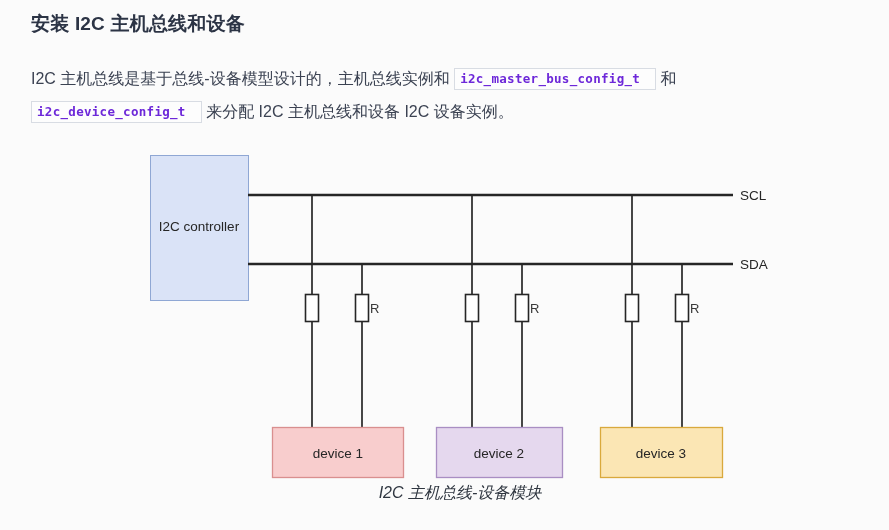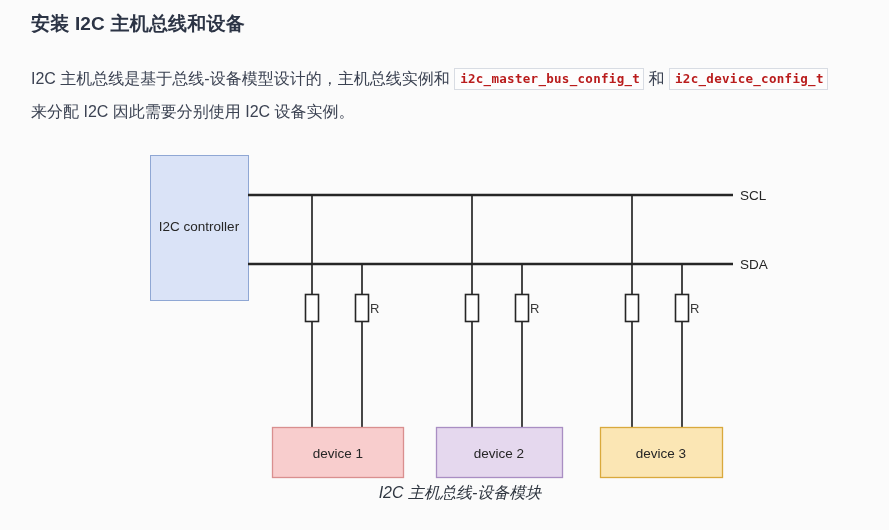--- a/index.html
+++ b/index.html
@@ -35,22 +35,22 @@
     color:#3b4252;
   }
   .para .code{
     font-family:"DejaVu Sans Mono","Liberation Mono",monospace;
     font-size:12.5px;
     font-weight:bold;
     letter-spacing:.3px;
     background:#fdfdfd;
     border:1px solid #d8dce3;
     border-radius:0;
-    padding:2px 3px 3px 5px;
-    color:#b91c1c;
+    padding:2px 15px 3px 5px;
+    color:#6d28d9;
     white-space:nowrap;
     vertical-align:1px;
   }
 
   
   .diagram{
     position:absolute;
     left:0;top:138px;
     width:889px;height:392px;
   }
@@ -77,21 +77,21 @@
 
 <div class="page">
 
   <div class="heading">安装 I2C 主机总线和设备</div>
 
   <div class="para">
     <span>I2C 主机总线是基于总线-设备模型设计的，主机总线实例和</span>
     <span class="code">i2c_master_bus_config_t</span>
     <span>和</span>
     <span class="code">i2c_device_config_t</span>
-    <span>来分配 I2C 因此需要分别使用 I2C 设备实例。</span>
+    <span>来分配 I2C 主机总线和设备 I2C 设备实例。</span>
   </div>
 
   <div class="diagram">
     <svg width="889" height="392" viewBox="0 0 889 392" xmlns="http://www.w3.org/2000/svg">
 
       <rect x="150.5" y="17.5" width="98" height="145" fill="#dae3f7" stroke="#8fa7d4" stroke-width="1"></rect>
       <text class="dg-label" x="199" y="93" text-anchor="middle">I2C controller</text>
 
       <line x1="248" y1="57" x2="733" y2="57" stroke="#262626" stroke-width="2.6"></line>
 

